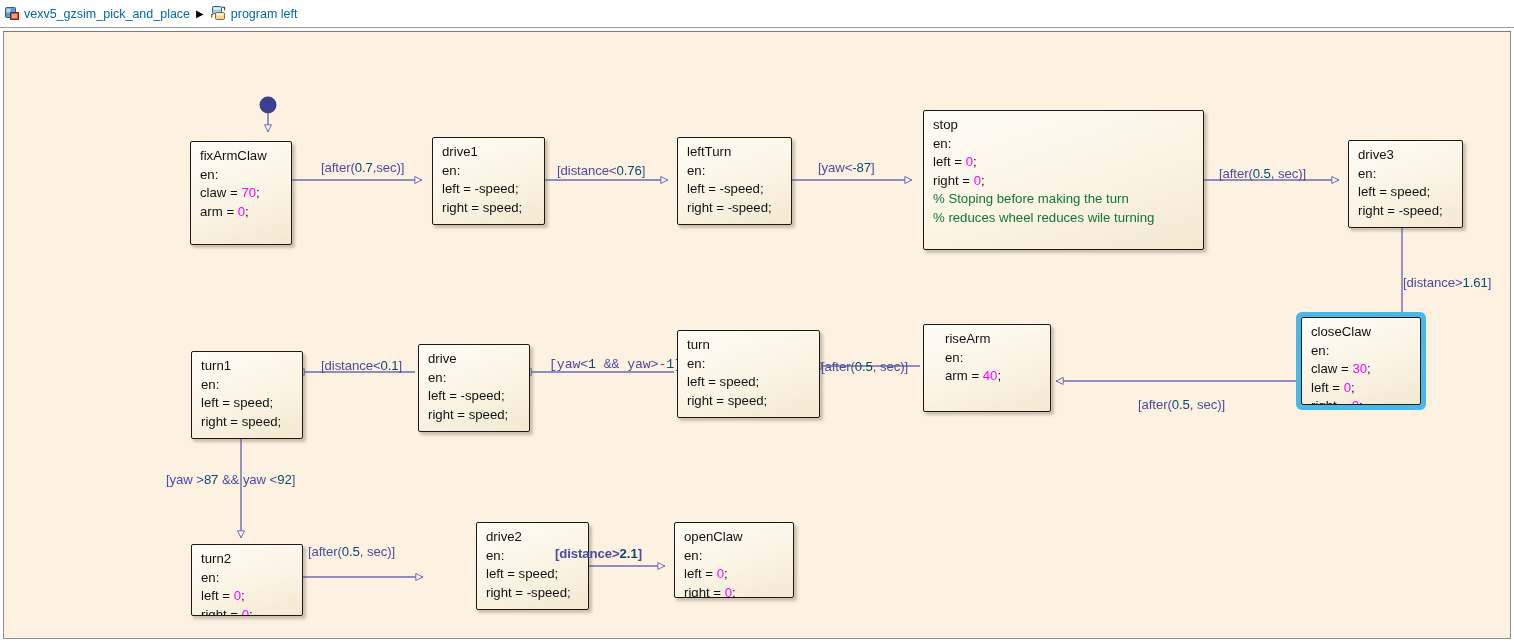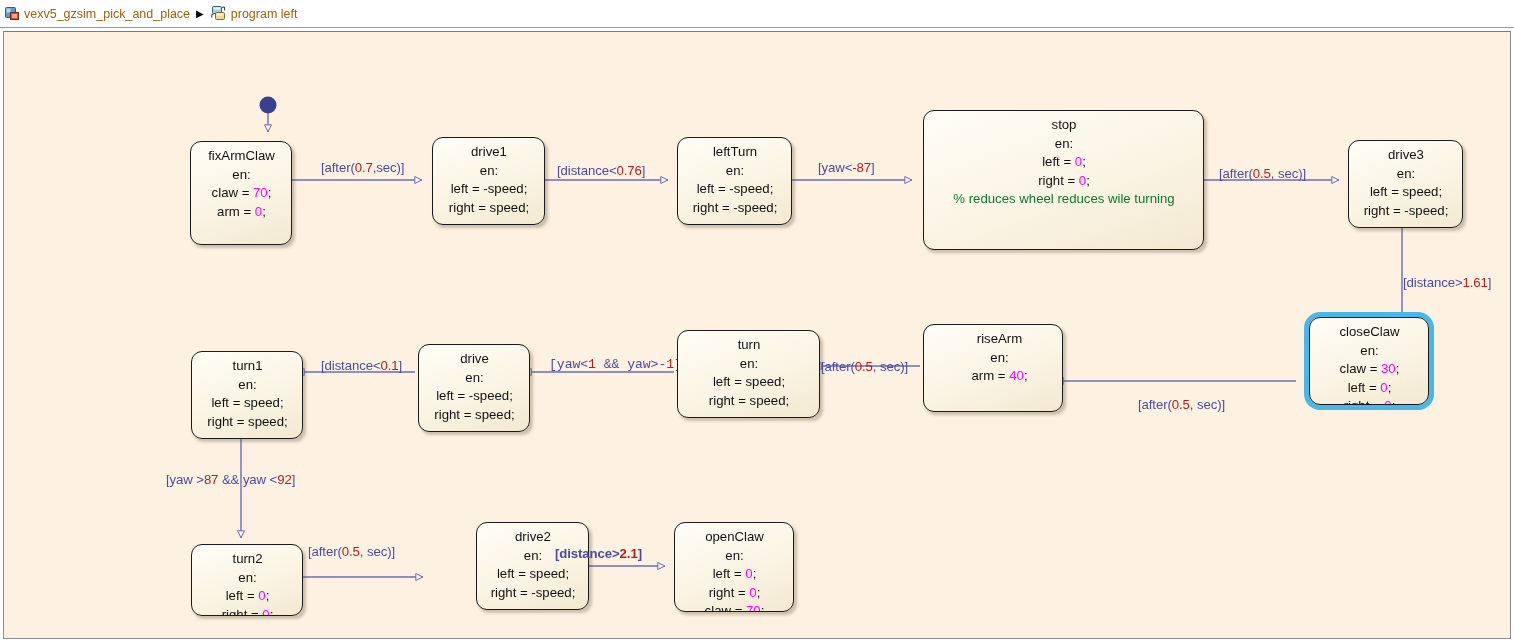--- a/index.html
+++ b/index.html
@@ -25,21 +25,21 @@
     display:flex;
     align-items:center;
     box-sizing:border-box;
     padding-left:3px;
   }
   .crumb{
     display:flex;
     align-items:center;
     gap:4px;
     font-size:12.5px;
-    color:#a16207;
+    color:#0369a1;
     padding:1px 2px;
     cursor:default;
   }
   .crumb-sep{
     color:#000;
     font-size:10px;
     margin:0 5px 0 4px;
     line-height:1;
   }
   .ico{display:inline-block;line-height:0;}
@@ -57,50 +57,48 @@
   }
   #canvas-inner{position:absolute;inset:0;}
 
   svg.wires{position:absolute;left:0;top:0;width:100%;height:100%;overflow:visible;}
 
   
   .state{
     position:absolute;
     box-sizing:border-box;
     border:1.6px solid #1a1a1a;
-    border-radius:11px;
+    border-radius:2px;
     background:linear-gradient(160deg,#fffdf7 0%,#fbf4e4 55%,#f3e9d2 100%);
     box-shadow:2.5px 3px 3px rgba(90,75,50,.30);
     padding:5px 8px 5px 9px;
     font-size:13.2px;
     line-height:18.5px;
     color:#111;
     white-space:nowrap;
     overflow:hidden;
-    text-align:center;
   }
   .state.selected{
     box-shadow:0 0 0 5px #49b7e8, 2.5px 3px 3px rgba(90,75,50,.30);
-    margin-left:8px;
   }
   .ln{display:block;}
   .num{color:#ff00ff;}
   .cmt{color:#117733;}
 
   
   .tlabel{
     position:absolute;
     font-size:13.2px;
     line-height:15px;
     color:#4b4ba0;
     white-space:nowrap;
     z-index:3;
     letter-spacing:-.1px;
   }
-  .tlabel .num{color:#b91c1c;}
+  .tlabel .num{color:#0c4a6e;}
   .tlabel.clip{overflow:hidden;}
 </style>
 </head>
 <body>
 
 <div id="app">
 
   <div id="breadcrumb">
     <div class="crumb">
       <span class="ico">
@@ -183,36 +181,37 @@
             <span class="ln">leftTurn</span>
             <span class="ln">en:</span>
             <span class="ln">left = -speed;</span>
             <span class="ln">right = -speed;</span>
           </div>
           <div class="state" style="left: 919px; top: 78px; width: 281px; height: 140px;">
             <span class="ln">stop</span>
             <span class="ln">en:</span>
             <span class="ln">left = <span class="num">0</span>;</span>
             <span class="ln">right = <span class="num">0</span>;</span>
+            <span class="ln"><span class="cmt">% Stoping before making the turn</span></span>
             <span class="ln"><span class="cmt">%  reduces wheel reduces wile turning</span></span>
           </div>
           <div class="state" style="left: 1344px; top: 108px; width: 115px; height: 88px;">
             <span class="ln">drive3</span>
             <span class="ln">en:</span>
             <span class="ln">left = speed;</span>
             <span class="ln">right = -speed;</span>
           </div>
           <div class="state selected" style="left: 1297px; top: 285px; width: 120px; height: 88px;">
             <span class="ln">closeClaw</span>
             <span class="ln">en:</span>
             <span class="ln">claw = <span class="num">30</span>;</span>
             <span class="ln">left = <span class="num">0</span>;</span>
             <span class="ln">right = <span class="num">0</span>;</span>
           </div>
-          <div class="state" style="left: 919px; top: 292px; width: 140px; height: 88px; padding-left: 21px;">
+          <div class="state" style="left: 919px; top: 292px; width: 128px; height: 88px; padding-left: 21px;">
             <span class="ln">riseArm</span>
             <span class="ln">en:</span>
             <span class="ln">arm = <span class="num">40</span>;</span>
           </div>
           <div class="state" style="left: 673px; top: 298px; width: 143px; height: 88px;">
             <span class="ln">turn</span>
             <span class="ln">en:</span>
             <span class="ln">left = speed;</span>
             <span class="ln">right = speed;</span>
           </div>
@@ -233,21 +232,21 @@
             <span class="ln">en:</span>
             <span class="ln">left = <span class="num">0</span>;</span>
             <span class="ln">right = <span class="num">0</span>;</span>
           </div>
           <div class="state" style="left: 428px; top: 490px; width: 113px; height: 88px; margin-left: 44px;">
             <span class="ln">drive2</span>
             <span class="ln">en:</span>
             <span class="ln">left = speed;</span>
             <span class="ln">right = -speed;</span>
           </div>
-          <div class="state" style="left: 670px; top: 490px; width: 120px; height: 90px;">
+          <div class="state" style="left: 670px; top: 490px; width: 120px; height: 76px;">
             <span class="ln">openClaw</span>
             <span class="ln">en:</span>
             <span class="ln">left = <span class="num">0</span>;</span>
             <span class="ln">right = <span class="num">0</span>;</span>
             <span class="ln">claw = <span class="num">70</span>;</span>
           </div>
         </div>
       <div id="labels-layer">
           <div class="tlabel clip" style="left: 317px; top: 128px; width: 110px;">[after(<span class="num">0.7</span>,sec)]</div>
           <div class="tlabel clip" style="left: 553px; top: 131px; width: 120px;">[distance&lt;<span class="num">0.76</span>]</div>

